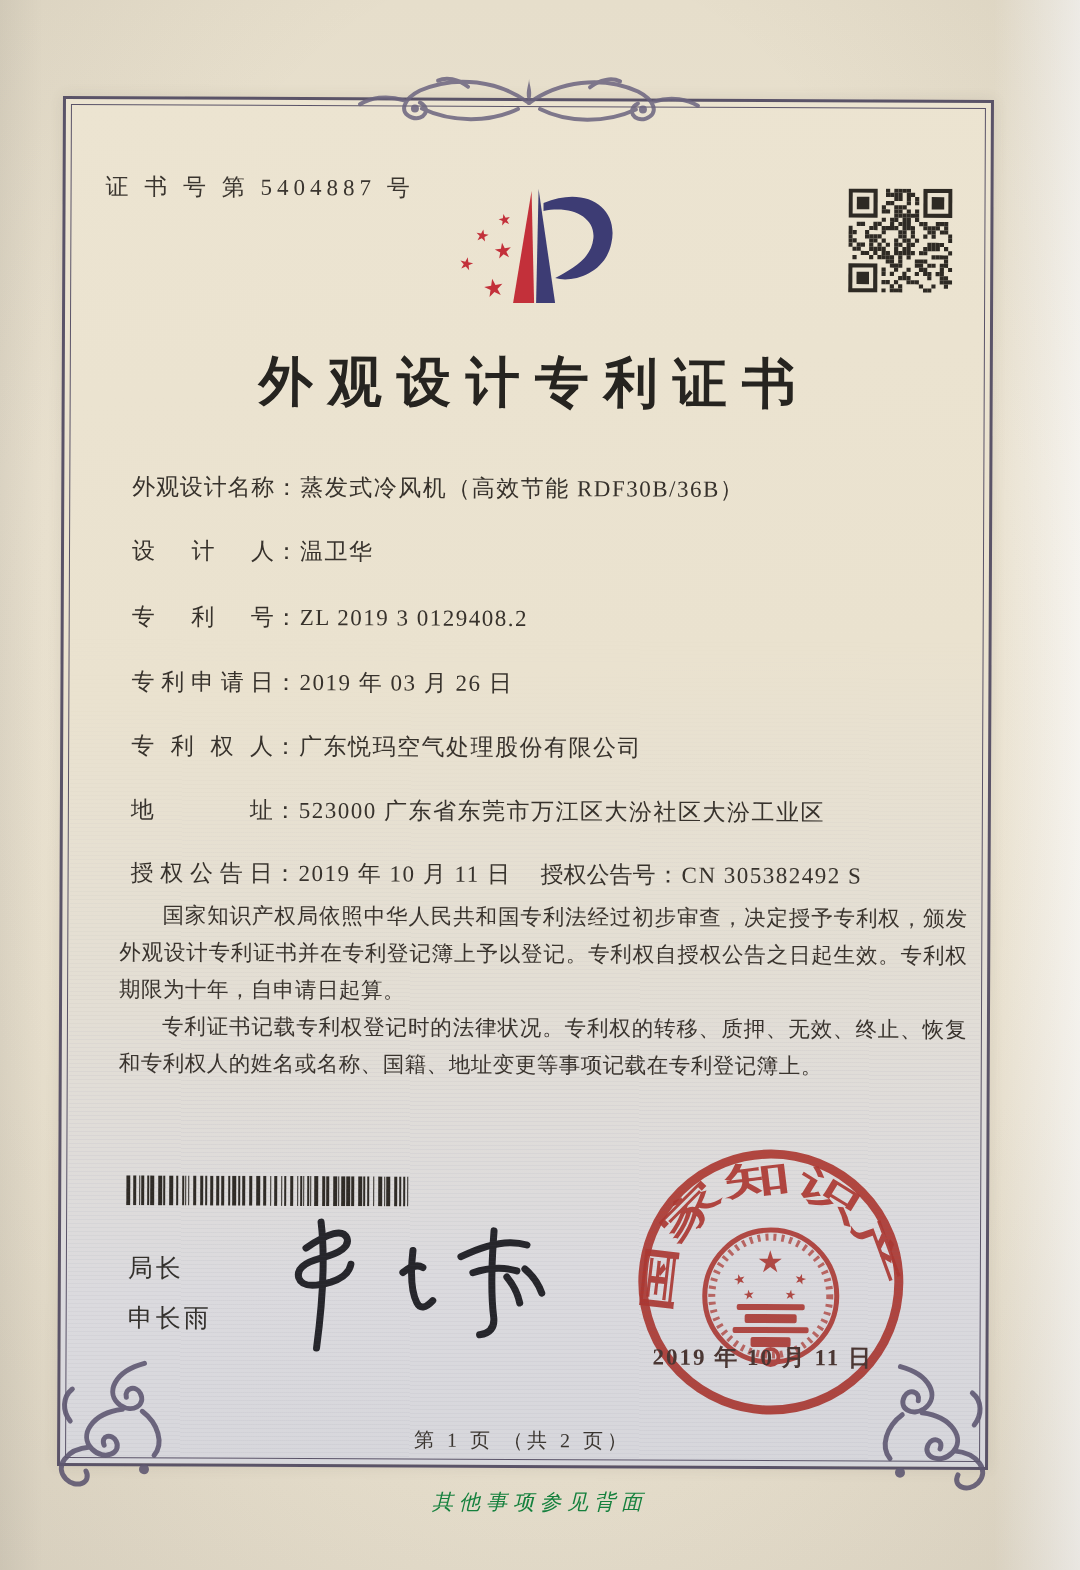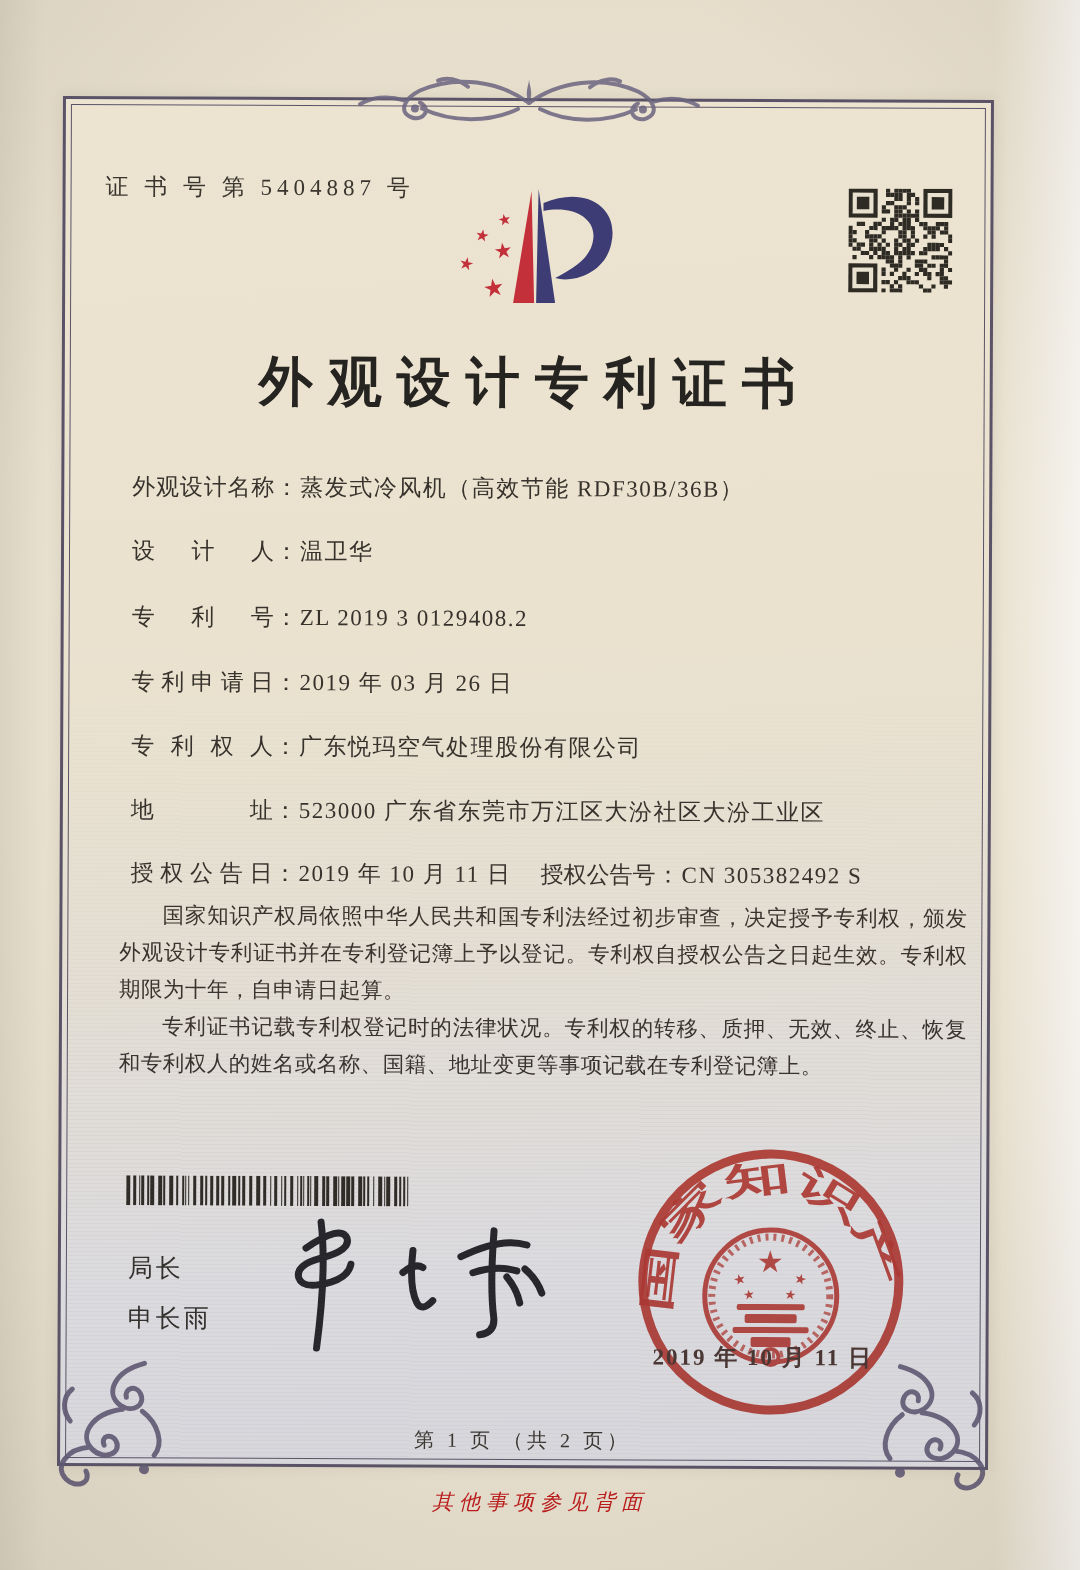--- a/index.html
+++ b/index.html
@@ -48,21 +48,21 @@
   .paras p{margin:0;text-indent:2em;}
   
   .barcode{left:65px;top:1076px;width:282px;height:30px;}
   .sig-title{left:67px;top:1152px;font-size:25px;letter-spacing:3px;color:#33302c;}
   .sig-name{left:67px;top:1202px;font-size:25px;letter-spacing:3px;color:#33302c;}
   .sig-hand{left:190px;top:1110px;width:340px;height:150px;}
   .seal{left:572px;top:1042px;width:276px;height:276px;mix-blend-mode:multiply;}
   .seal-date{left:592px;top:1240px;font-size:23px;letter-spacing:2px;color:#4a3632;font-weight:600;}
   .page-foot{left:0;top:1326px;width:100%;text-align:center;font-size:20px;letter-spacing:4px;color:#3a352f;}
   .back-note{position:absolute;left:0;top:1488px;width:100%;text-align:center;
-             font-size:21px;letter-spacing:6px;color:#b91c1c;font-style:italic;}
+             font-size:21px;letter-spacing:6px;color:#15803d;font-style:italic;}
   
   .orn-top{left:288px;top:-44px;width:350px;height:88px;}
   .orn-bl{left:-34px;top:1252px;width:150px;height:150px;}
   .orn-br{left:808px;top:1252px;width:150px;height:150px;transform:scale(-1,1);}
   svg{display:block;}
 </style>
 </head>
 <body>
 
 <div class="photo-vignette"></div>

